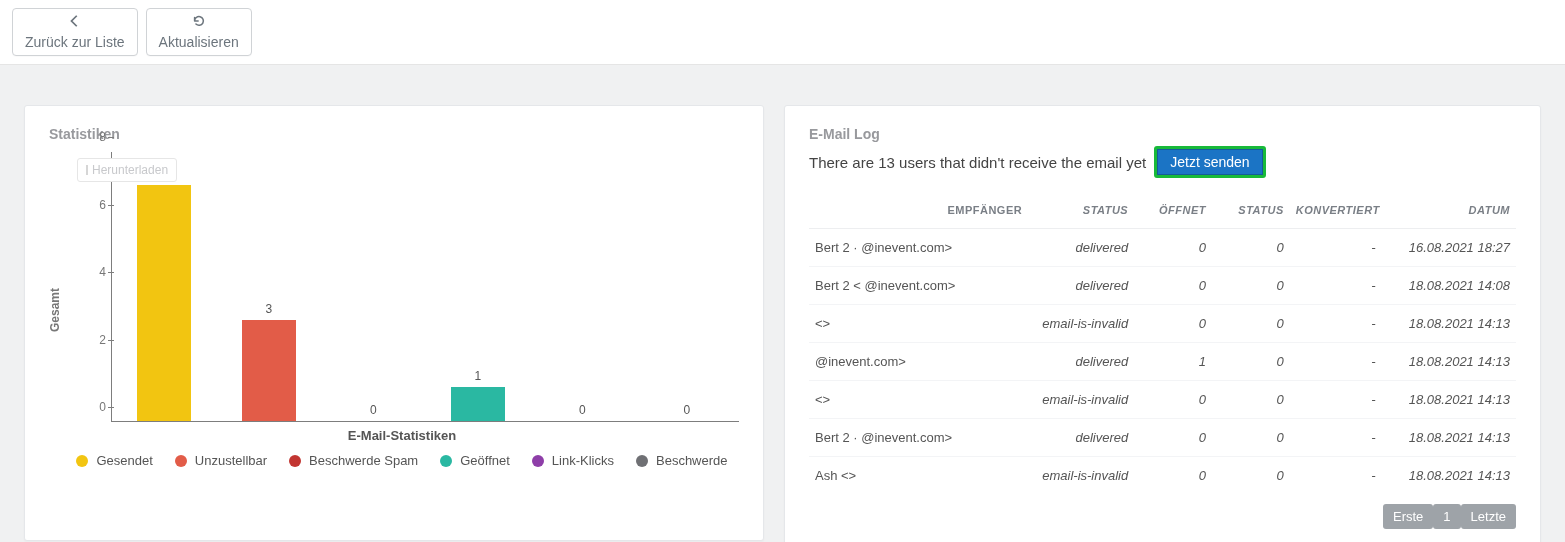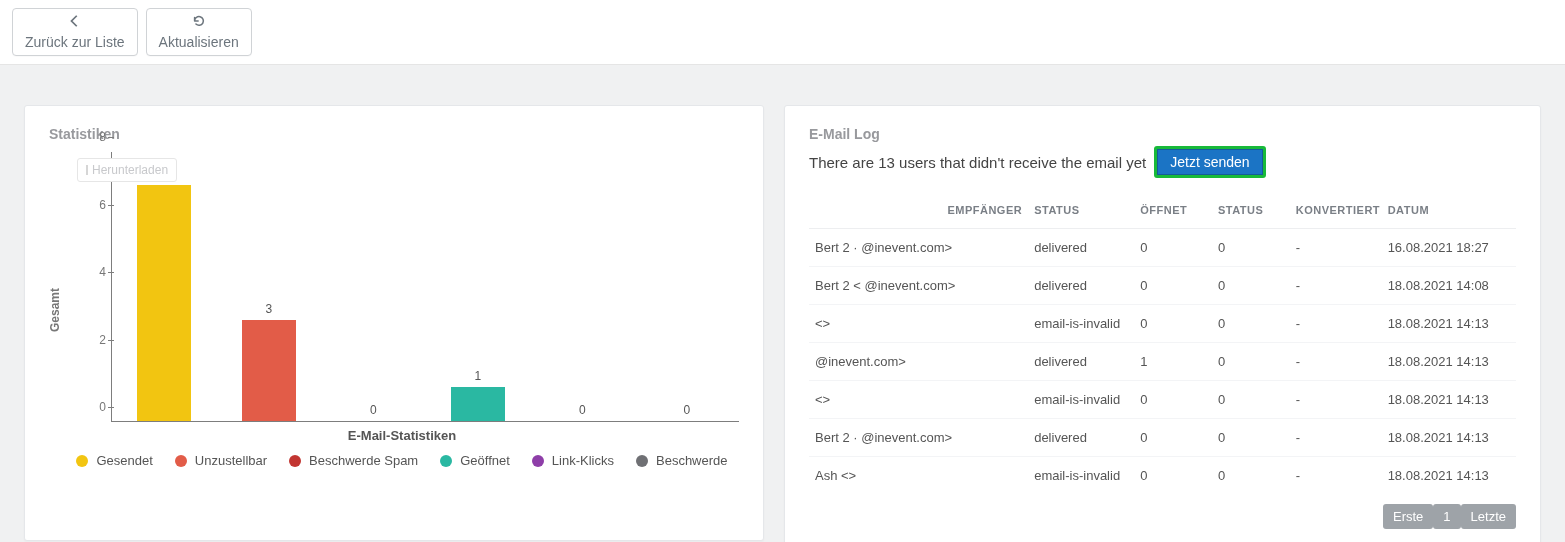--- a/index.html
+++ b/index.html
@@ -39,21 +39,21 @@
   
   .log-header { margin-bottom: 14px; }
   .log-title { color: #98999d; font-weight: 600; font-size: 14px; }
   .log-sub { display: flex; align-items: center; gap: 8px; margin-top: 4px; font-size: 15px; color: #444; }
   .send-frame { border: 3px solid #18b93a; border-radius: 3px; display: inline-block; }
   .send-btn { background: #1b74c5; color: #fff; padding: 4px 12px; font-size: 14px; border: 1px solid #145a99; cursor: pointer; }
 
   table { width: 100%; border-collapse: collapse; table-layout: fixed; }
   th { text-align: right; font-size: 11px; letter-spacing: 0.5px; color: #7a7f86; font-weight: 700; padding: 12px 6px; border-bottom: 1px solid #edeef0; }
   td { padding: 11px 6px; font-size: 13px; color: #555; border-top: 1px solid #f3f4f6; vertical-align: middle; }
-  th.center, td.center { text-align: left; }
+  th.center, td.center { text-align: right; font-style: italic; }
   td.recip { white-space: nowrap; overflow: hidden; text-overflow: ellipsis; }
 
   .pager { display: flex; justify-content: flex-end; gap: 0; margin-top: 10px; }
   .pg { background: #9ea3a8; color: #fff; border: none; border-radius: 3px; padding: 5px 10px; font-size: 13px; cursor: pointer; }
 </style>
 </head>
 <body>
 
 <div class="topbar">
   <div class="topbar-left">

